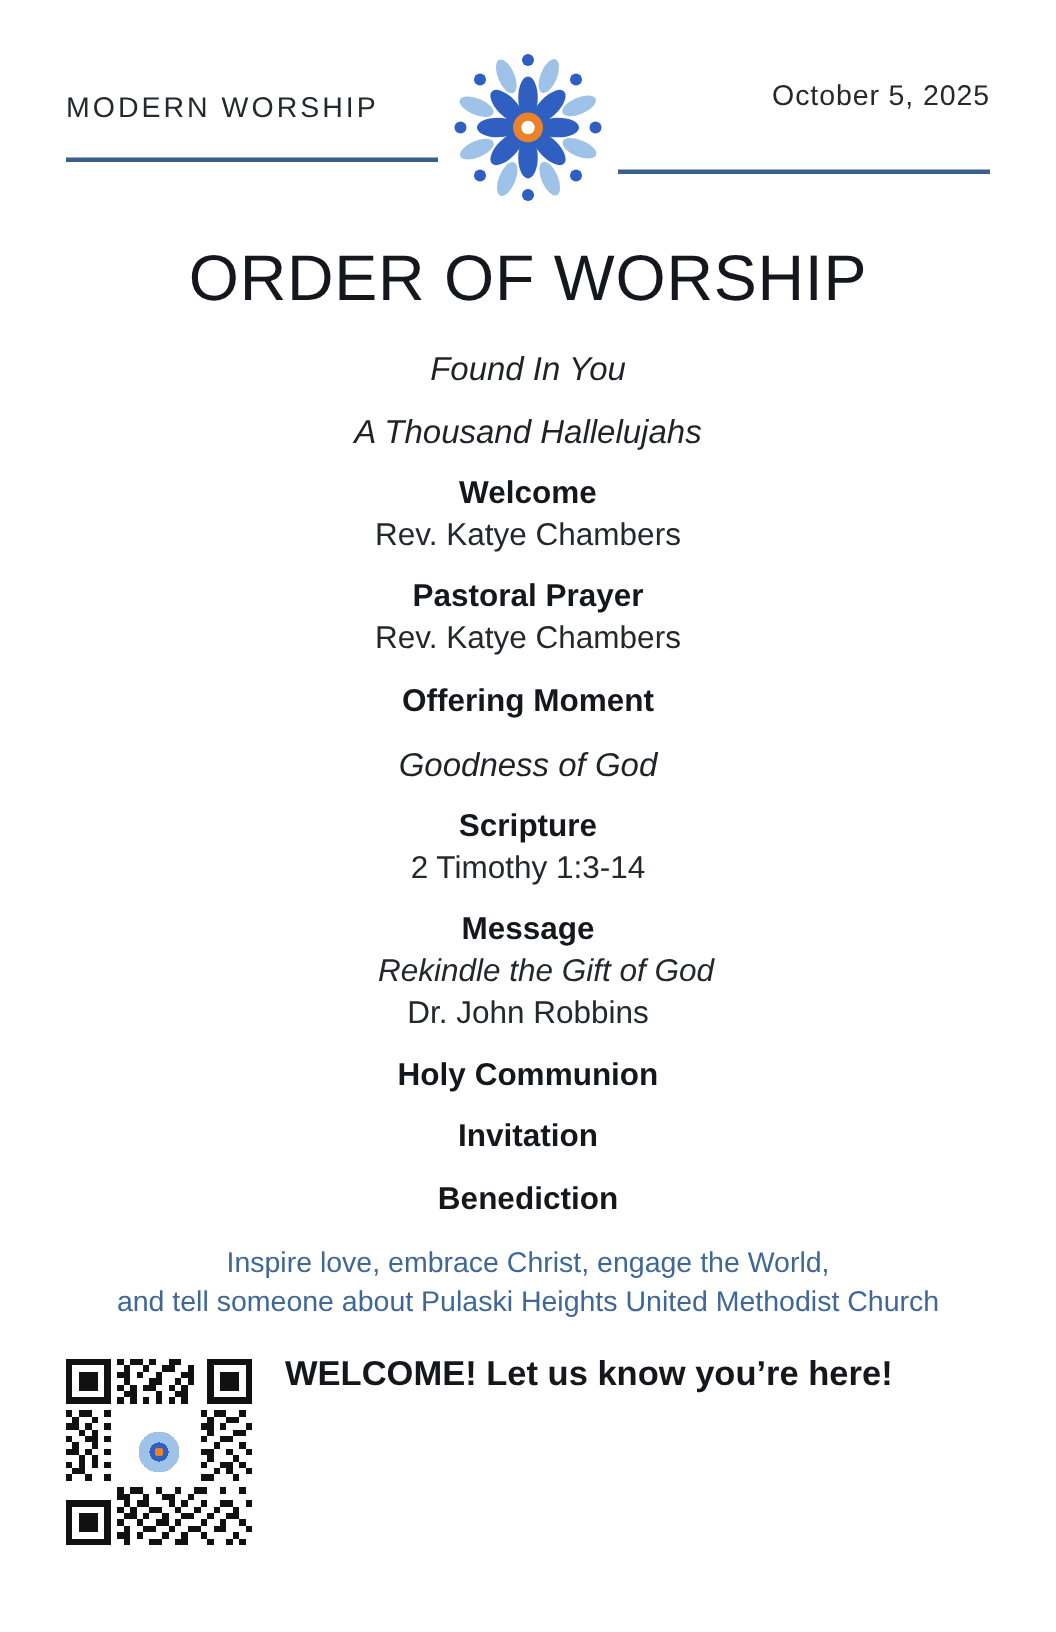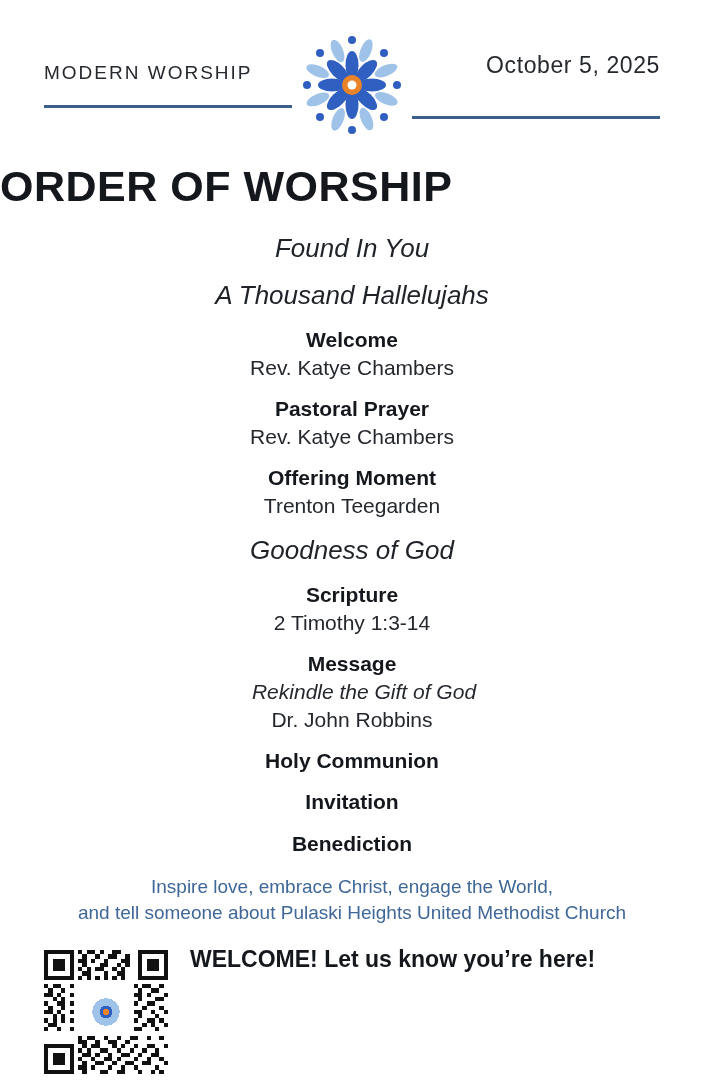--- a/index.html
+++ b/index.html
@@ -34,21 +34,21 @@
   .header-side.right { align-items: flex-end; }
 
   .header-label {
     font-size: 19px;
     letter-spacing: 2.0px;
     color: #25292e;
     padding-bottom: 9px;
     white-space: nowrap;
   }
   .header-date {
-    font-size: 23px;
+    font-size: 19px;
     letter-spacing: 0.6px;
     color: #25292e;
     padding-bottom: 25px;
     white-space: nowrap;
   }
   .header-rule {
     width: 100%;
     height: 3px;
     background: #3a5f8a;
   }
@@ -56,37 +56,38 @@
   .logo-wrap {
     width: 120px;
     flex: 0 0 120px;
     display: flex;
     justify-content: center;
     align-items: center;
   }
 
   
   .title {
+    text-align: center;
     font-size: 43px;
-    font-weight: bold;
+    font-weight: normal;
     letter-spacing: 0.5px;
     color: #14181d;
     margin-top: 22px;
   }
 
   
   .order {
     margin-top: 20px;
     text-align: center;
   }
   .order-block {
     margin-bottom: 13px;
   }
   .song {
-    font-size: 26px;
+    font-size: 22px;
     font-style: italic;
     color: #1f2328;
     line-height: 1.32;
   }
   .item-title {
     font-size: 21px;
     font-weight: bold;
     color: #14181d;
     line-height: 1.34;
   }
@@ -247,21 +248,20 @@
     <div class="item-sub">Rev. Katye Chambers</div>
   </div>
 
   <div class="order-block">
     <div class="item-title">Pastoral Prayer</div>
     <div class="item-sub">Rev. Katye Chambers</div>
   </div>
 
   <div class="order-block">
     <div class="item-title">Offering Moment</div>
-    <div class="item-sub">Trenton Teegarden</div>
   </div>
 
   <div class="order-block">
     <div class="song">Goodness of God</div>
   </div>
 
   <div class="order-block">
     <div class="item-title">Scripture</div>
     <div class="item-sub">2 Timothy 1:3-14</div>
   </div>

